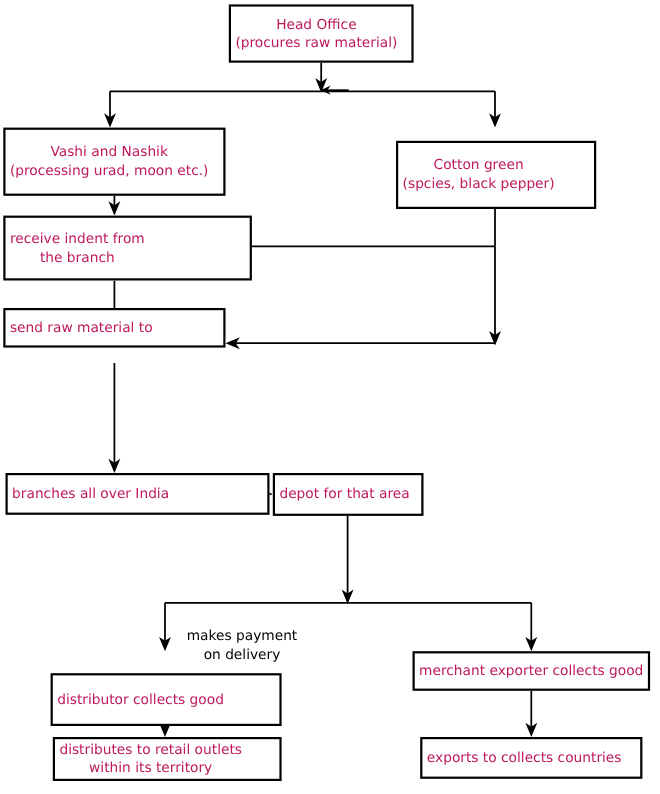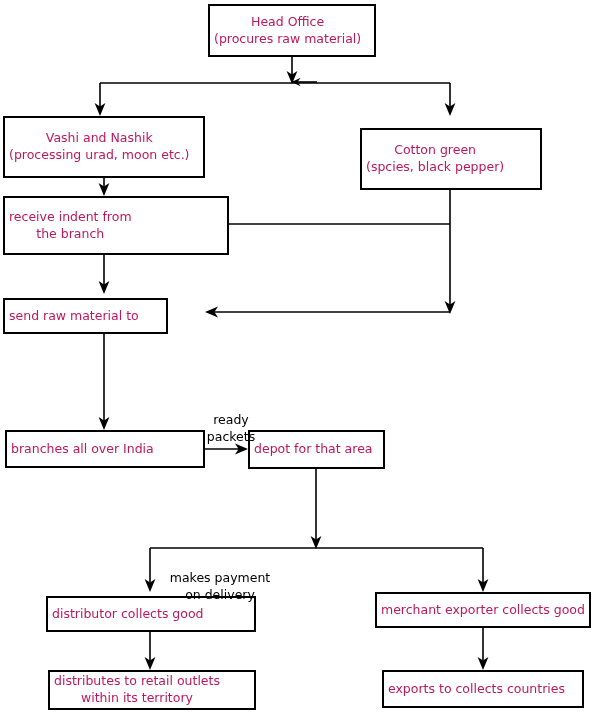--- a/index.html
+++ b/index.html
@@ -143,52 +143,48 @@
   <div class="node" style="left:360px; top:116px; width:182px; height:62px;margin-top:12px;">
     <span class="txt">Cotton green
 (spcies, black pepper)</span>
   </div>
 
   <div class="node" style="left:3px; top:196px; width:226px; height:59px;">
     <span class="txt">receive indent from
 the branch</span>
   </div>
 
-  <div class="node" style="left:3px; top:298px; width:165px; height:36px;">
+  <div class="node" style="left:3px; top:280px; width:202px; height:36px;">
     <span class="txt">send raw material to</span>
   </div>
 
-  <div class="node" style="left:5px; top:430px; width:200px; height:38px;">
+  <div class="node" style="left:5px; top:430px; width:240px; height:38px;">
     <span class="txt">branches all over India</span>
   </div>
 
   <div class="node" style="left:248px; top:430px; width:137px; height:39px;">
     <span class="txt">depot for that area</span>
   </div>
 
-  <div class="node" style="left:46px; top:596px; width:210px; height:36px;">
+  <div class="node" style="left:46px; top:612px; width:210px; height:48px;">
     <span class="txt">distributor collects good</span>
   </div>
 
   <div class="node" style="left:375px; top:592px; width:216px; height:36px;">
     <span class="txt">merchant exporter collects good</span>
   </div>
 
   <div class="node" style="left:48px; top:670px; width:208px; height:40px;">
     <span class="txt">distributes to retail outlets
 within its territory</span>
   </div>
 
   <div class="node" style="left:382px; top:670px; width:202px; height:38px;">
     <span class="txt">exports to collects countries</span>
   </div>
 
-  <div class="edge-label" style="left:196px; top:395px; width:70px;">
-    <span>ready
-packets</span>
-  </div>
 
   <div class="edge-label" style="left:160px; top:553px; width:120px;">
     <span>makes payment
 on delivery</span>
   </div>
 
 </div>
 
 </body></html>

